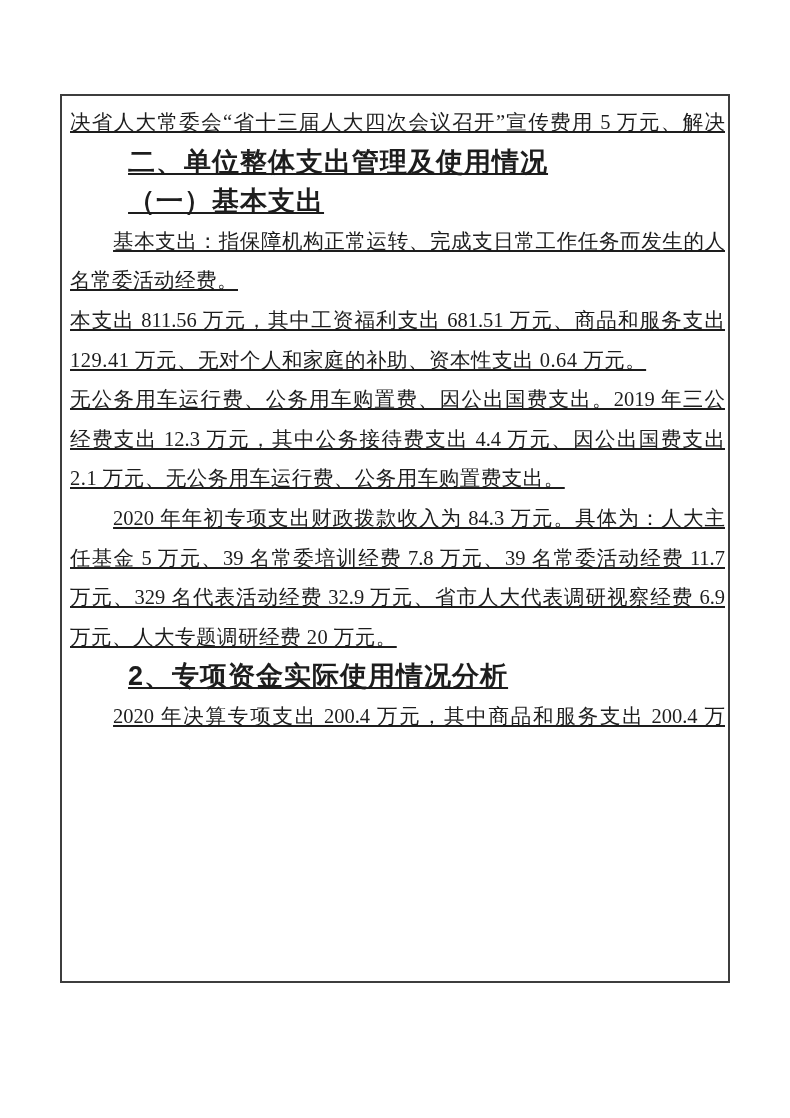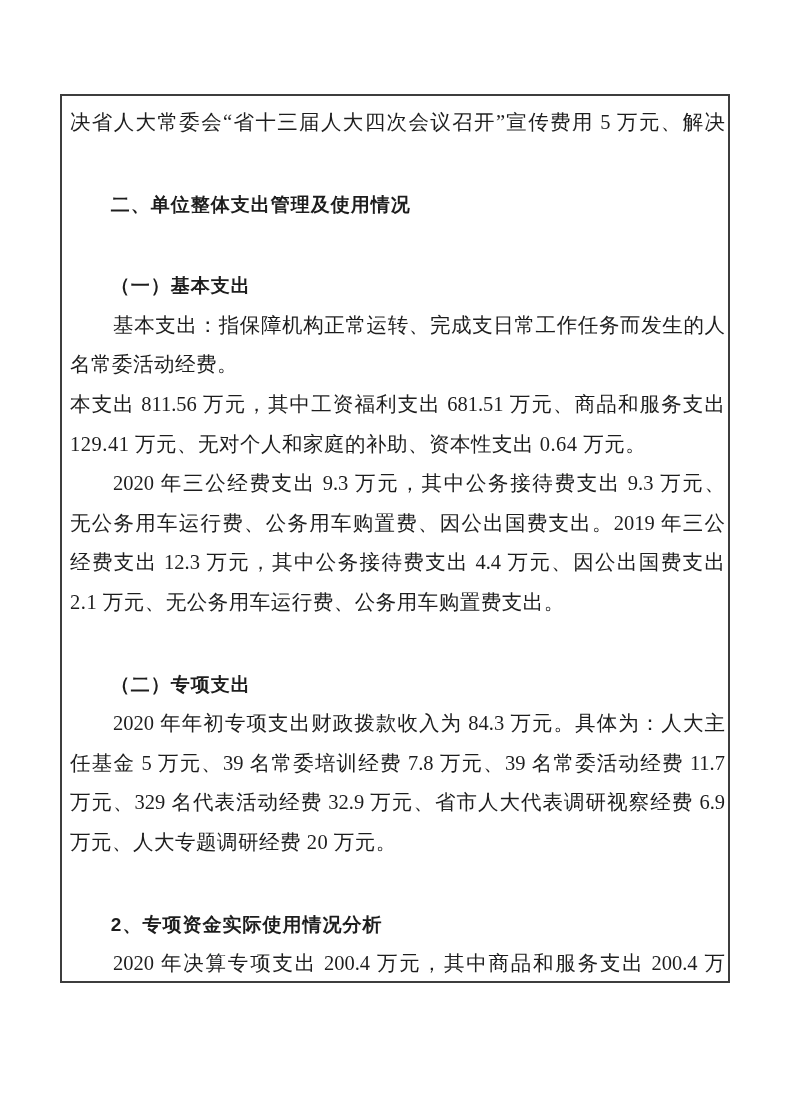--- a/index.html
+++ b/index.html
@@ -30,56 +30,54 @@
     overflow: hidden;
   }
   .line {
     font-size: 20.5px;
     line-height: 39.6px;
     height: 39.6px;
     overflow: hidden;
     text-align: left;
     white-space: nowrap;
     letter-spacing: 0.5px;
+    text-decoration: underline;
   }
   .line.stretch {
     white-space: normal;
     text-align: justify;
     text-align-last: justify;
     letter-spacing: 0;
   }
   .line.indent { text-indent: 2.1em; }
   .line.heading {
     font-family: "Liberation Sans", "DejaVu Sans", sans-serif;
     font-weight: 700;
-    font-size: 19px;
+    font-size: 27px;
     white-space: nowrap;
     text-indent: 2.15em;
     letter-spacing: 1px;
-    margin-top: 42px;
   }
 </style>
 </head>
 <body style="background: rgb(255, 255, 255); color: rgb(29, 29, 29);">
 
 <div class="page">
   <div class="frame" style="border-color: rgb(61, 61, 61);">
     <div>
         <div class="line stretch">决省人大常委会“省十三届人大四次会议召开”宣传费用 5 万元、解决</div>
         <div class="line heading">二、单位整体支出管理及使用情况</div>
         <div class="line heading">（一）基本支出</div>
         <div class="line stretch indent">基本支出：指保障机构正常运转、完成支日常工作任务而发生的人</div>
         <div class="line">名常委活动经费。</div>
         <div class="line stretch">本支出 811.56 万元，其中工资福利支出 681.51 万元、商品和服务支出</div>
         <div class="line">129.41 万元、无对个人和家庭的补助、资本性支出 0.64 万元。</div>
-        <div class="line stretch indent">2020 年三公经费支出 9.3 万元，其中公务接待费支出 9.3 万元、</div>
         <div class="line stretch">无公务用车运行费、公务用车购置费、因公出国费支出。2019 年三公</div>
         <div class="line stretch">经费支出 12.3 万元，其中公务接待费支出 4.4 万元、因公出国费支出</div>
         <div class="line">2.1 万元、无公务用车运行费、公务用车购置费支出。</div>
-        <div class="line heading">（二）专项支出</div>
         <div class="line stretch indent">2020 年年初专项支出财政拨款收入为 84.3 万元。具体为：人大主</div>
         <div class="line stretch">任基金 5 万元、39 名常委培训经费 7.8 万元、39 名常委活动经费 11.7</div>
         <div class="line stretch">万元、329 名代表活动经费 32.9 万元、省市人大代表调研视察经费 6.9</div>
         <div class="line">万元、人大专题调研经费 20 万元。</div>
         <div class="line heading">2、专项资金实际使用情况分析</div>
         <div class="line stretch indent">2020 年决算专项支出 200.4 万元，其中商品和服务支出 200.4 万</div>
       </div>
   </div>
 </div>
 

